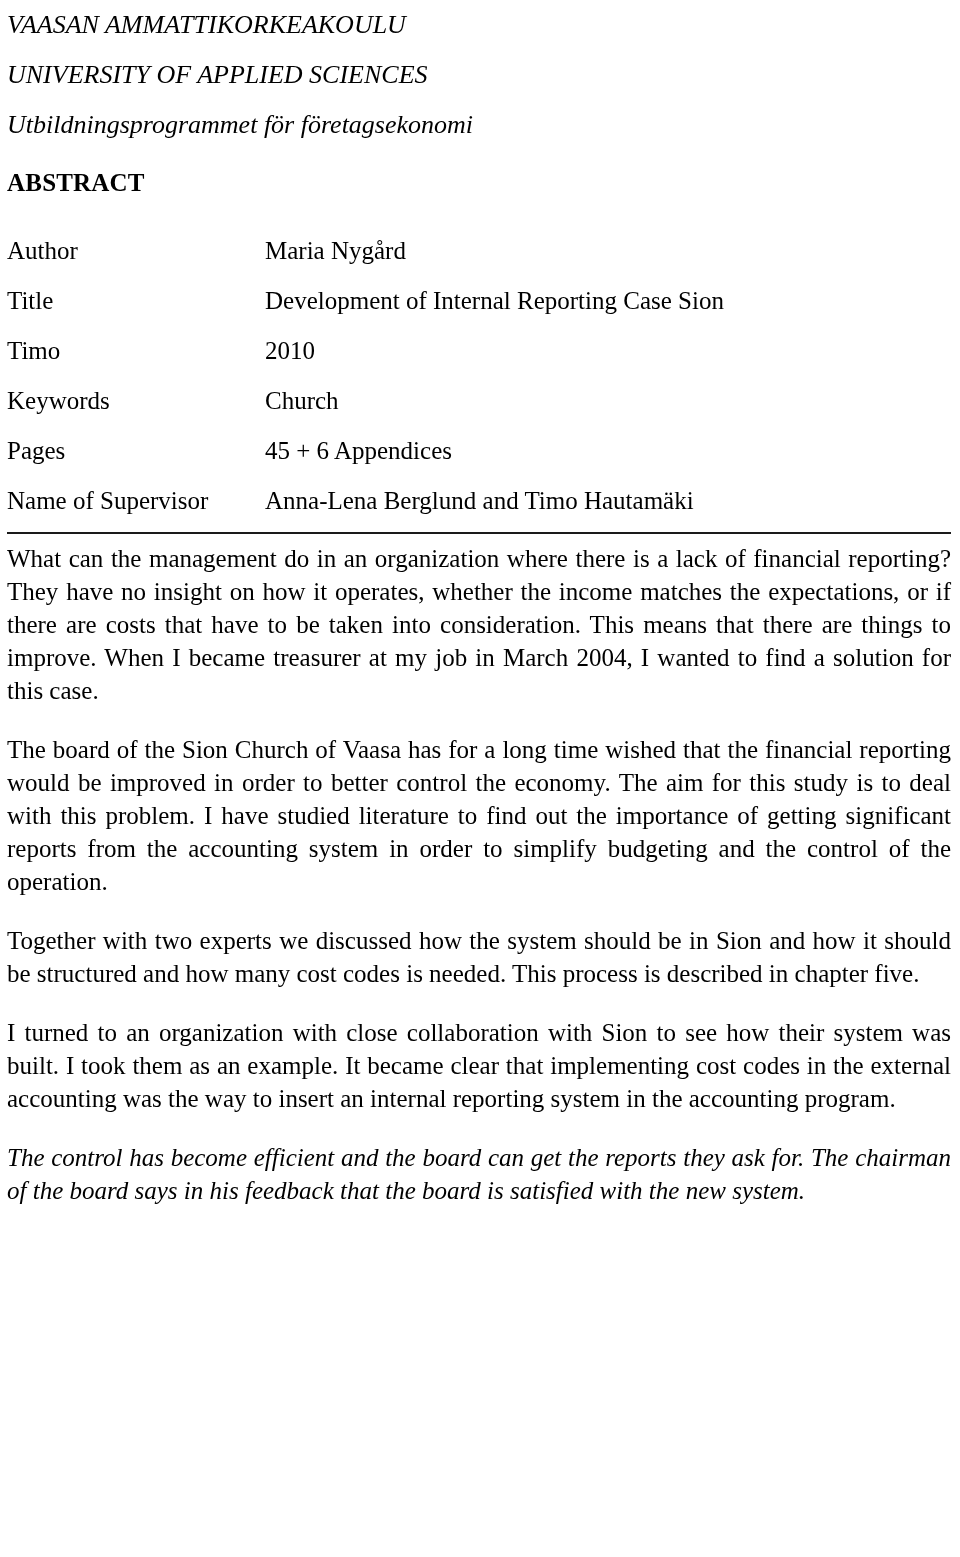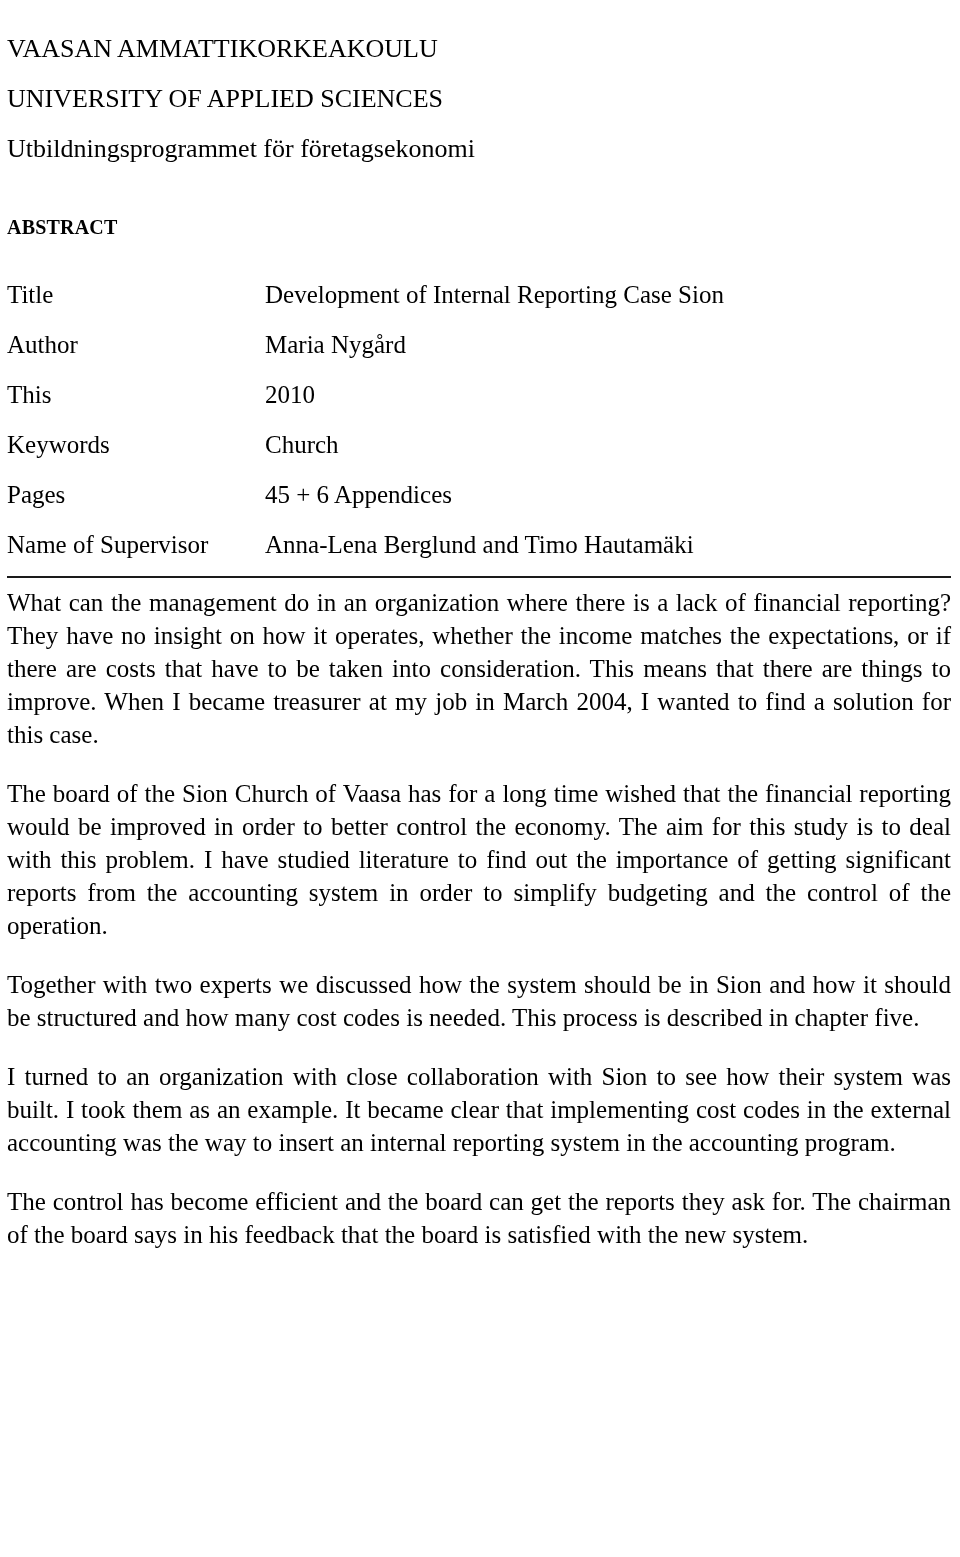--- a/index.html
+++ b/index.html
@@ -20,34 +20,35 @@
   }
   .content {
     position: absolute;
     left: 7px;
     top: 0;
     width: 944px;
   }
 
   
   .inst-header {
-    padding-top: 24px;
+    padding-top: 0;
+    font-style: italic;
   }
   .inst-line {
     font-size: 26px;
     line-height: 50px;
     white-space: nowrap;
   }
 
   
   .abstract-heading {
-    font-size: 20px;
+    font-size: 25px;
     font-weight: bold;
     line-height: 34px;
-    margin-top: 36px;
+    margin-top: 16px;
     letter-spacing: 0.2px;
   }
 
   
   .meta-table {
     margin-top: 26px;
     border-collapse: collapse;
     width: 100%;
   }
   .meta-table td {
@@ -88,20 +89,21 @@
   .para {
     font-size: 25px;
     line-height: 33px;
     text-align: justify;
     text-justify: inter-word;
     margin: 0 0 26px 0;
     hyphens: manual;
   }
   .para:last-child {
     margin-bottom: 0;
+    font-style: italic;
   }
 
   
   .keywords-footer {
     position: absolute;
     left: 7px;
     top: 1556px;
     width: 944px;
   }
   .kw-table {
@@ -130,29 +132,29 @@
       <div class="inst-line">VAASAN AMMATTIKORKEAKOULU</div>
       <div class="inst-line">UNIVERSITY OF APPLIED SCIENCES</div>
       <div class="inst-line">Utbildningsprogrammet för företagsekonomi</div>
     </div>
 
     <div class="abstract-heading">ABSTRACT</div>
 
     <table class="meta-table">
       <tbody>
         <tr>
+          <td class="meta-label">Author</td>
+          <td class="meta-value">Maria Nygård</td>
+        </tr>
+        <tr>
           <td class="meta-label">Title</td>
           <td class="meta-value">Development of Internal Reporting Case Sion</td>
         </tr>
         <tr>
-          <td class="meta-label">Author</td>
-          <td class="meta-value">Maria Nygård</td>
-        </tr>
-        <tr>
-          <td class="meta-label">This</td>
+          <td class="meta-label">Timo</td>
           <td class="meta-value">2010</td>
         </tr>
         <tr>
           <td class="meta-label">Keywords</td>
           <td class="meta-value">Church</td>
         </tr>
         <tr>
           <td class="meta-label">Pages</td>
           <td class="meta-value">45 + 6 Appendices</td>
         </tr>

